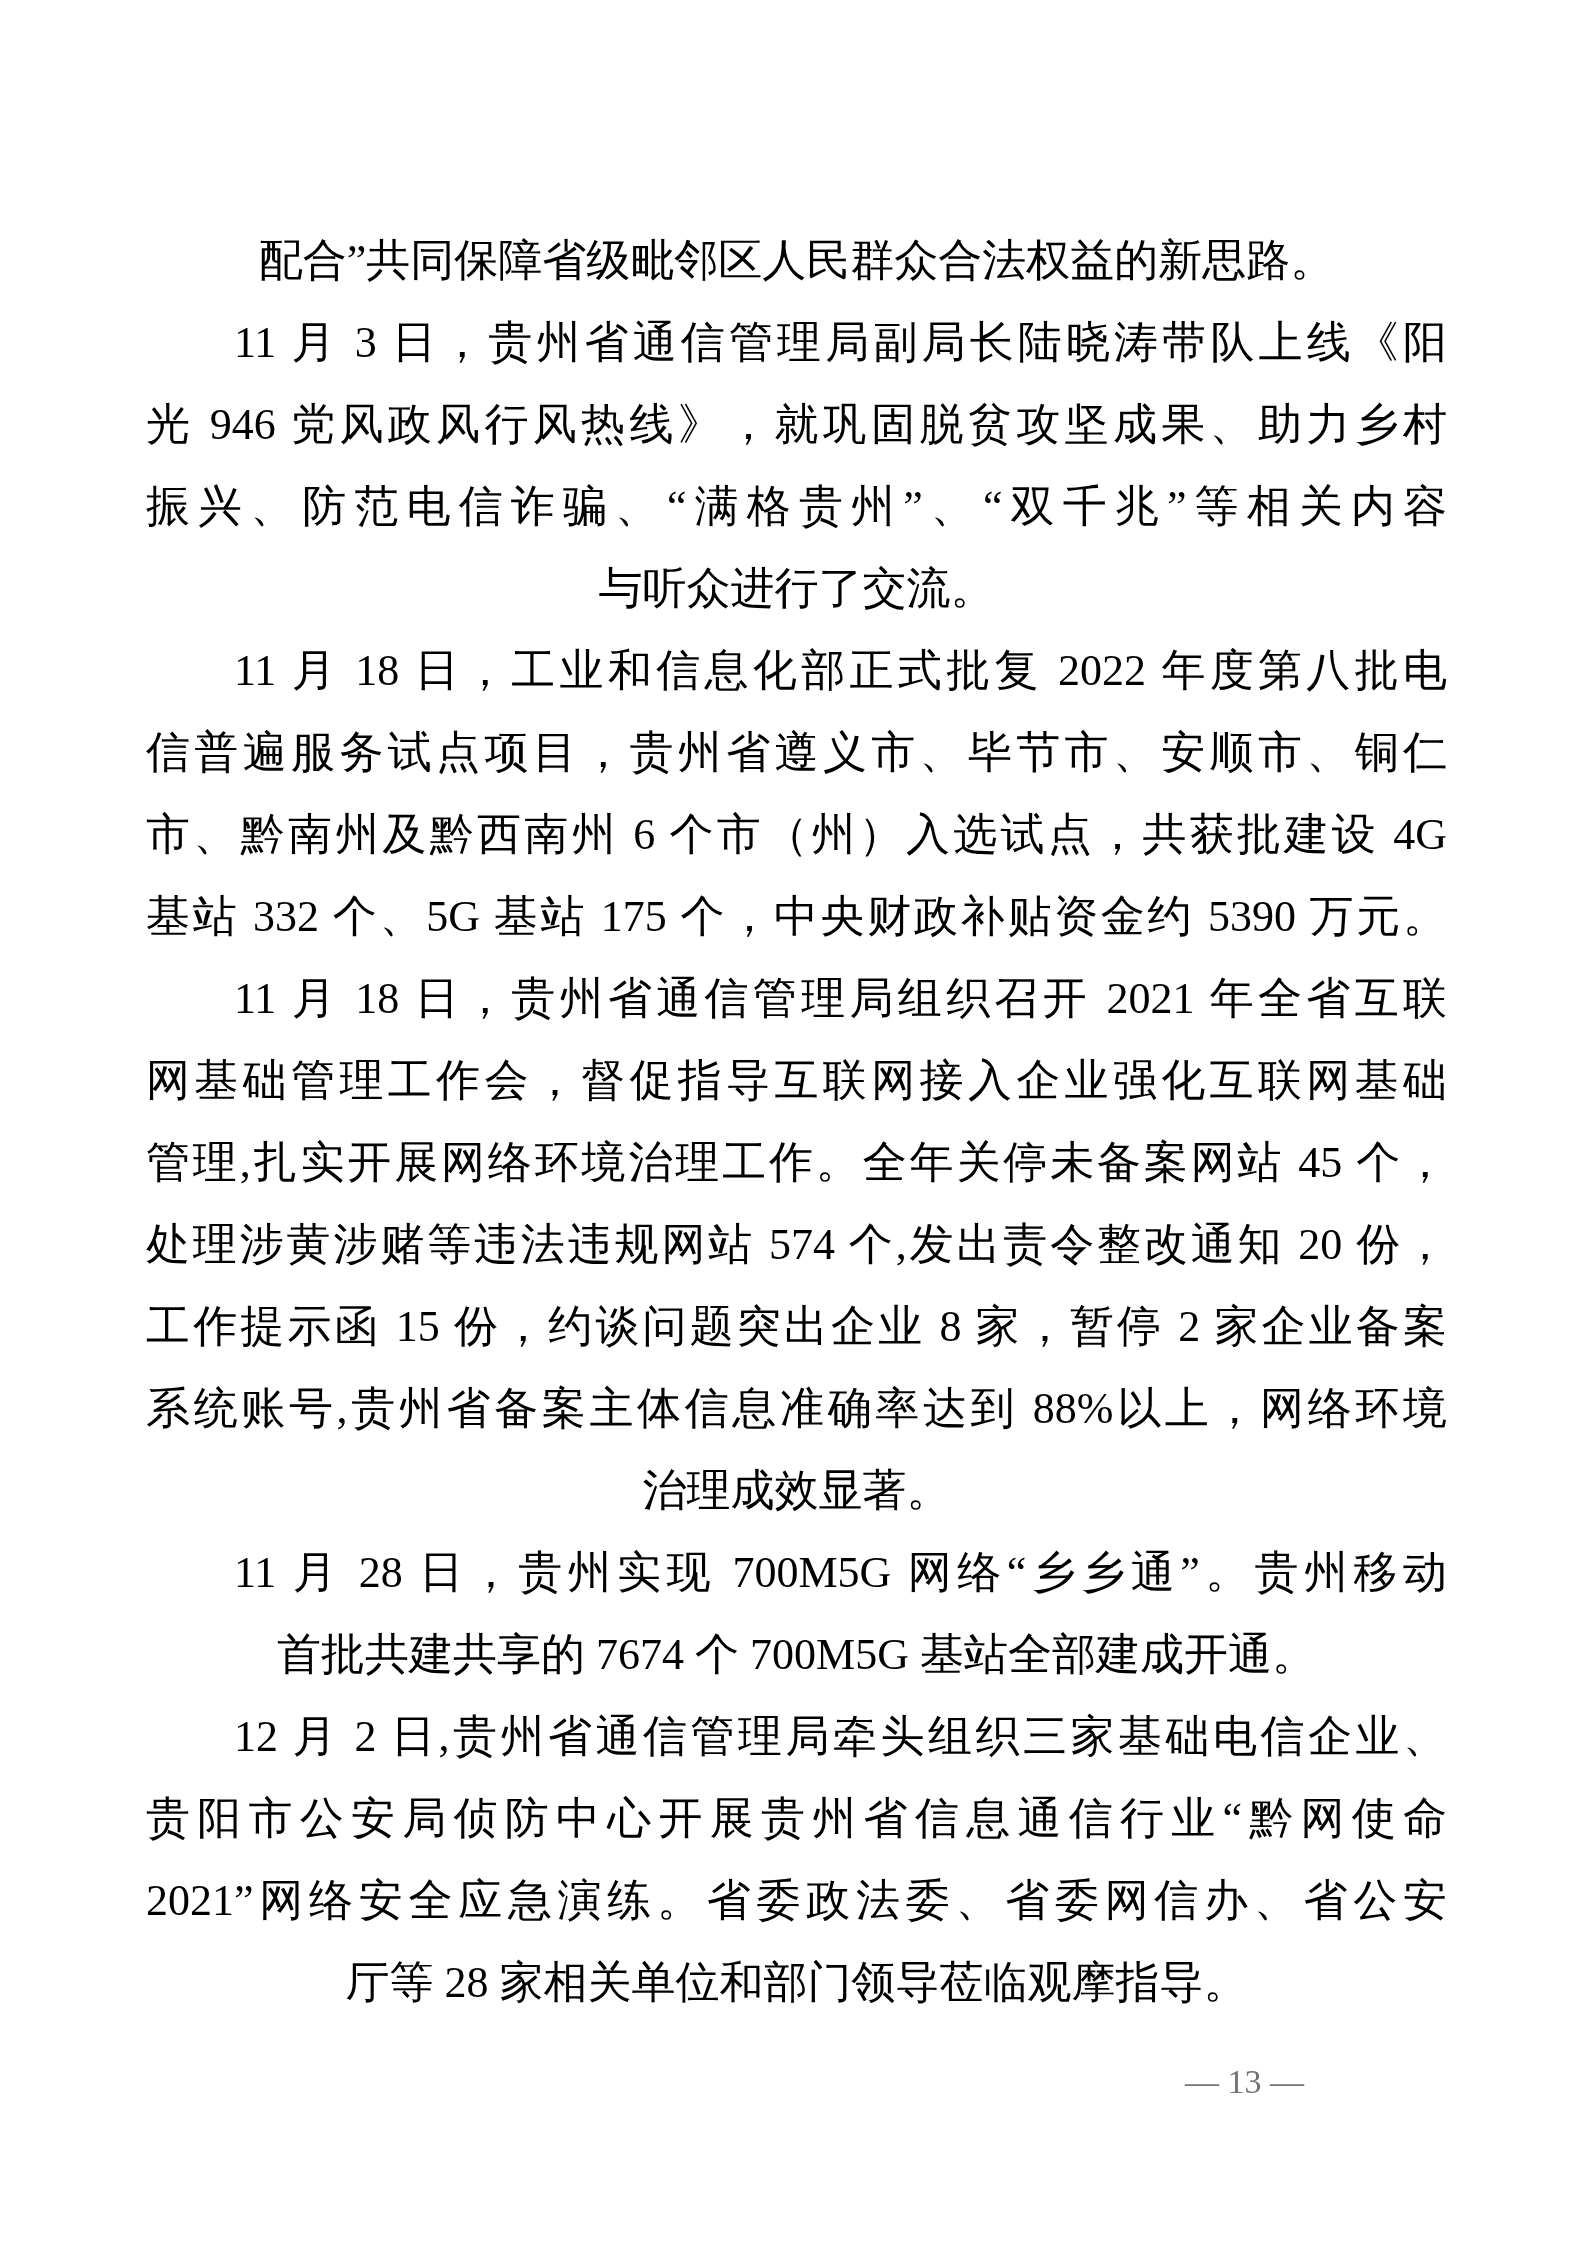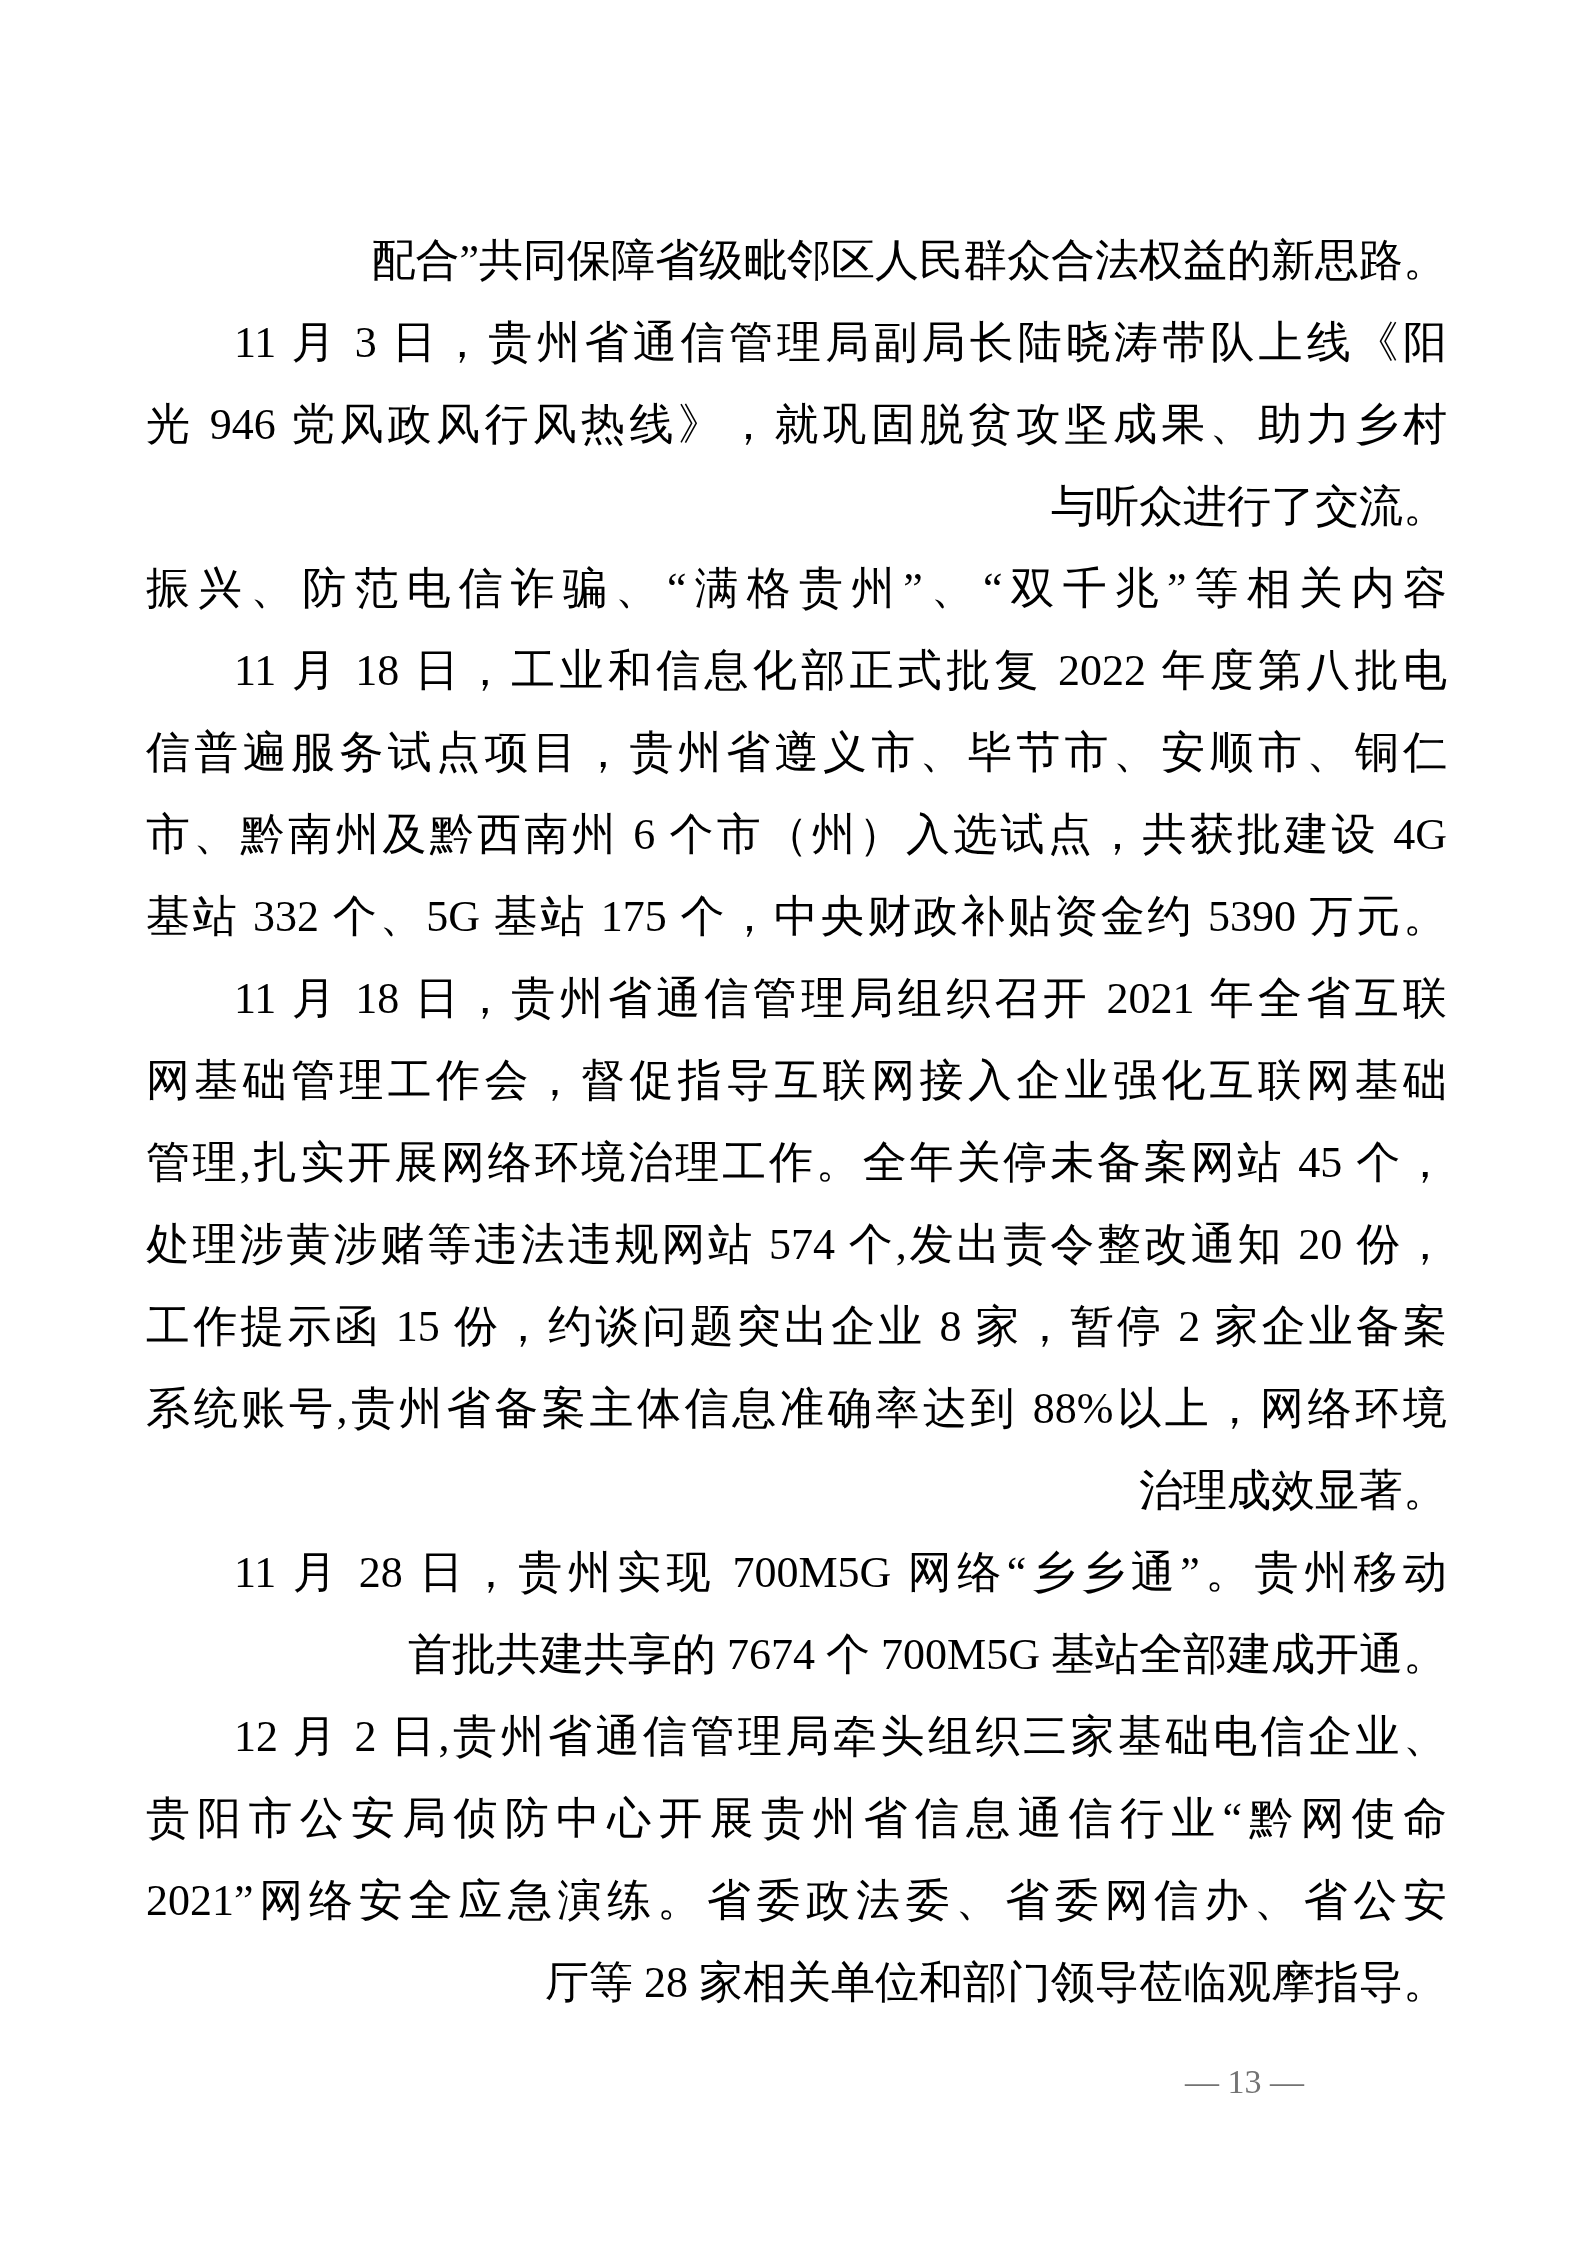--- a/index.html
+++ b/index.html
@@ -22,21 +22,21 @@
     top: 220px;
     width: 1301px;
     font-size: 44px;
     line-height: 82px;
     letter-spacing: 0;
   }
   .line {
     width: 100%;
     height: 82px;
     white-space: nowrap;
-    text-align: right;
+    text-align: center;
   }
   
   .line.fill {
     white-space: normal;
     text-align: justify;
     text-align-last: justify;
     text-justify: inter-character;
     overflow: hidden;
   }
   
@@ -54,22 +54,22 @@
   }
 </style>
 </head>
 <body>
 
 <div class="page">
   <div class="doc-body" id="doc-body">
       <div class="line">配合”共同保障省级毗邻区人民群众合法权益的新思路。</div>
       <div class="line indent fill">11 月 3 日，贵州省通信管理局副局长陆晓涛带队上线《阳</div>
       <div class="line fill">光 946 党风政风行风热线》，就巩固脱贫攻坚成果、助力乡村</div>
+      <div class="line fill">振兴、防范电信诈骗、“满格贵州”、“双千兆”等相关内容</div>
       <div class="line">与听众进行了交流。</div>
-      <div class="line fill">振兴、防范电信诈骗、“满格贵州”、“双千兆”等相关内容</div>
       <div class="line indent fill">11 月 18 日，工业和信息化部正式批复 2022 年度第八批电</div>
       <div class="line fill">信普遍服务试点项目，贵州省遵义市、毕节市、安顺市、铜仁</div>
       <div class="line fill">市、黔南州及黔西南州 6 个市（州）入选试点，共获批建设 4G</div>
       <div class="line fill">基站 332 个、5G 基站 175 个，中央财政补贴资金约 5390 万元。</div>
       <div class="line indent fill">11 月 18 日，贵州省通信管理局组织召开 2021 年全省互联</div>
       <div class="line fill">网基础管理工作会，督促指导互联网接入企业强化互联网基础</div>
       <div class="line fill">管理,扎实开展网络环境治理工作。全年关停未备案网站 45 个，</div>
       <div class="line fill">处理涉黄涉赌等违法违规网站 574 个,发出责令整改通知 20 份，</div>
       <div class="line fill">工作提示函 15 份，约谈问题突出企业 8 家，暂停 2 家企业备案</div>
       <div class="line fill">系统账号,贵州省备案主体信息准确率达到 88%以上，网络环境</div>

